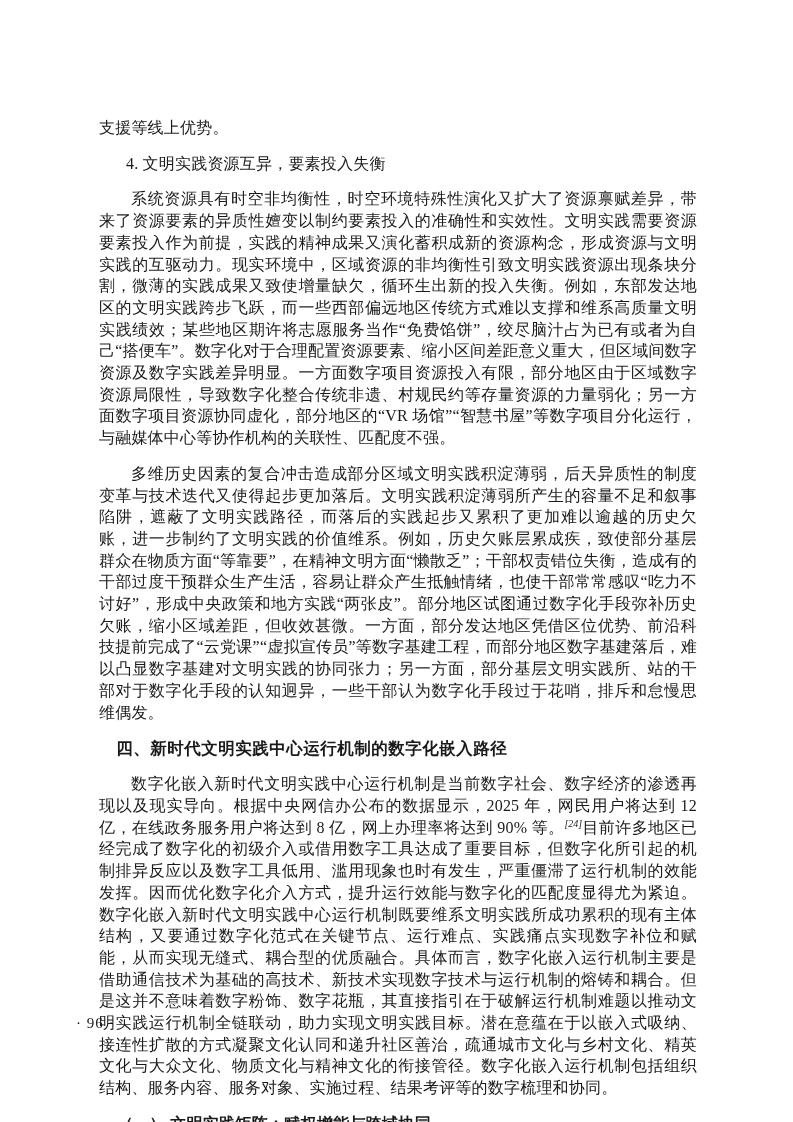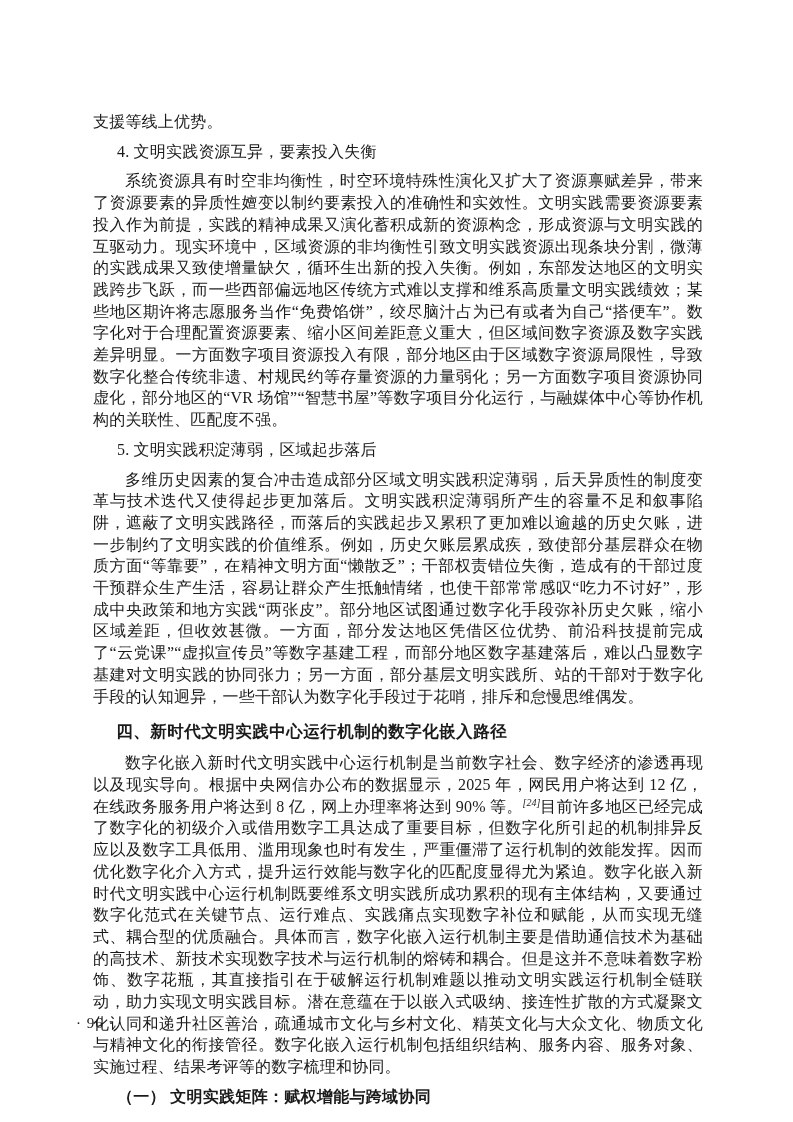--- a/index.html
+++ b/index.html
@@ -12,30 +12,30 @@
     font-family: "Liberation Serif", serif;
     color: #1a1a1a;
   }
   .text-block {
     position: absolute;
     left: 85px;
     top: 103px;
     width: 626px;
   }
   .body-para {
-    margin: 8px;
+    margin: 14px;
     font-size: 16px;
     line-height: 21.7px;
     text-align: justify;
     text-indent: 2em;
     letter-spacing: 0.2px;
   }
   .no-indent { text-indent: 0; }
   .sub-num-heading {
-    margin: 0;
+    margin: 9px;
     font-size: 16px;
     line-height: 21.7px;
     text-indent: 2em;
     letter-spacing: 0.2px;
   }
   .chapter-heading {
     margin: 13px 0 10px 0;
     font-family: "Liberation Sans", sans-serif;
     font-weight: bold;
     font-size: 16.5px;
@@ -72,21 +72,20 @@
 
 <div class="page">
   <div class="text-block">
 
     <p class="body-para no-indent">支援等线上优势。</p>
 
     <p class="sub-num-heading">4. 文明实践资源互异，要素投入失衡</p>
 
     <p class="body-para">系统资源具有时空非均衡性，时空环境特殊性演化又扩大了资源禀赋差异，带来了资源要素的异质性嬗变以制约要素投入的准确性和实效性。文明实践需要资源要素投入作为前提，实践的精神成果又演化蓄积成新的资源构念，形成资源与文明实践的互驱动力。现实环境中，区域资源的非均衡性引致文明实践资源出现条块分割，微薄的实践成果又致使增量缺欠，循环生出新的投入失衡。例如，东部发达地区的文明实践跨步飞跃，而一些西部偏远地区传统方式难以支撑和维系高质量文明实践绩效；某些地区期许将志愿服务当作“免费馅饼”，绞尽脑汁占为已有或者为自己“搭便车”。数字化对于合理配置资源要素、缩小区间差距意义重大，但区域间数字资源及数字实践差异明显。一方面数字项目资源投入有限，部分地区由于区域数字资源局限性，导致数字化整合传统非遗、村规民约等存量资源的力量弱化；另一方面数字项目资源协同虚化，部分地区的“VR 场馆”“智慧书屋”等数字项目分化运行，与融媒体中心等协作机构的关联性、匹配度不强。</p>
 
-    <p class="sub-num-heading">5. 文明实践积淀薄弱，区域起步落后</p>
 
     <p class="body-para">多维历史因素的复合冲击造成部分区域文明实践积淀薄弱，后天异质性的制度变革与技术迭代又使得起步更加落后。文明实践积淀薄弱所产生的容量不足和叙事陷阱，遮蔽了文明实践路径，而落后的实践起步又累积了更加难以逾越的历史欠账，进一步制约了文明实践的价值维系。例如，历史欠账层累成疾，致使部分基层群众在物质方面“等靠要”，在精神文明方面“懒散乏”；干部权责错位失衡，造成有的干部过度干预群众生产生活，容易让群众产生抵触情绪，也使干部常常感叹“吃力不讨好”，形成中央政策和地方实践“两张皮”。部分地区试图通过数字化手段弥补历史欠账，缩小区域差距，但收效甚微。一方面，部分发达地区凭借区位优势、前沿科技提前完成了“云党课”“虚拟宣传员”等数字基建工程，而部分地区数字基建落后，难以凸显数字基建对文明实践的协同张力；另一方面，部分基层文明实践所、站的干部对于数字化手段的认知迥异，一些干部认为数字化手段过于花哨，排斥和怠慢思维偶发。</p>
 
     <p class="chapter-heading">四、新时代文明实践中心运行机制的数字化嵌入路径</p>
 
     <p class="body-para"><span>数字化嵌入新时代文明实践中心运行机制是当前数字社会、数字经济的渗透再现以及现实导向。根据中央网信办公布的数据显示，2025 年，网民用户将达到 12 亿，在线政务服务用户将达到 8 亿，网上办理率将达到 90% 等。</span><sup class="ref-sup">[24]</sup><span>目前许多地区已经完成了数字化的初级介入或借用数字工具达成了重要目标，但数字化所引起的机制排异反应以及数字工具低用、滥用现象也时有发生，严重僵滞了运行机制的效能发挥。因而优化数字化介入方式，提升运行效能与数字化的匹配度显得尤为紧迫。数字化嵌入新时代文明实践中心运行机制既要维系文明实践所成功累积的现有主体结构，又要通过数字化范式在关键节点、运行难点、实践痛点实现数字补位和赋能，从而实现无缝式、耦合型的优质融合。具体而言，数字化嵌入运行机制主要是借助通信技术为基础的高技术、新技术实现数字技术与运行机制的熔铸和耦合。但是这并不意味着数字粉饰、数字花瓶，其直接指引在于破解运行机制难题以推动文明实践运行机制全链联动，助力实现文明实践目标。潜在意蕴在于以嵌入式吸纳、接连性扩散的方式凝聚文化认同和递升社区善治，疏通城市文化与乡村文化、精英文化与大众文化、物质文化与精神文化的衔接管径。数字化嵌入运行机制包括组织结构、服务内容、服务对象、实施过程、结果考评等的数字梳理和协同。</span></p>
 
     <p class="subsection-heading">（一） 文明实践矩阵：赋权增能与跨域协同</p>
 
   </div>

